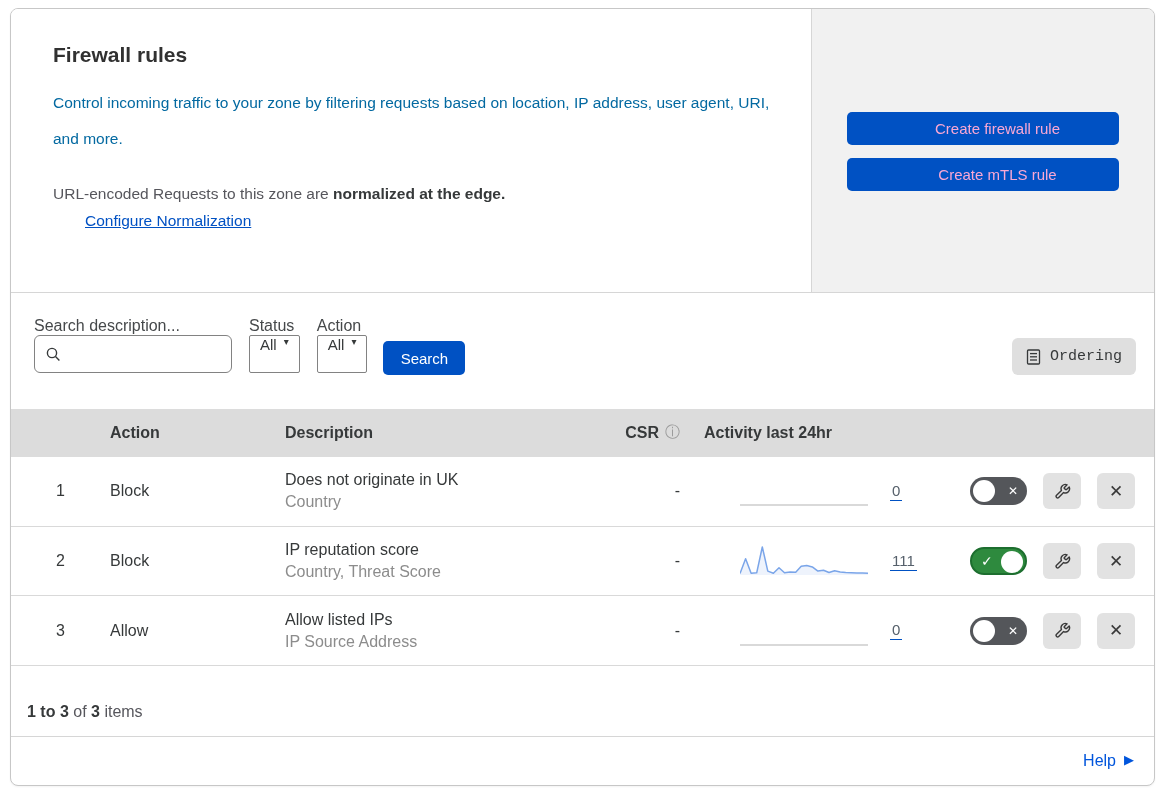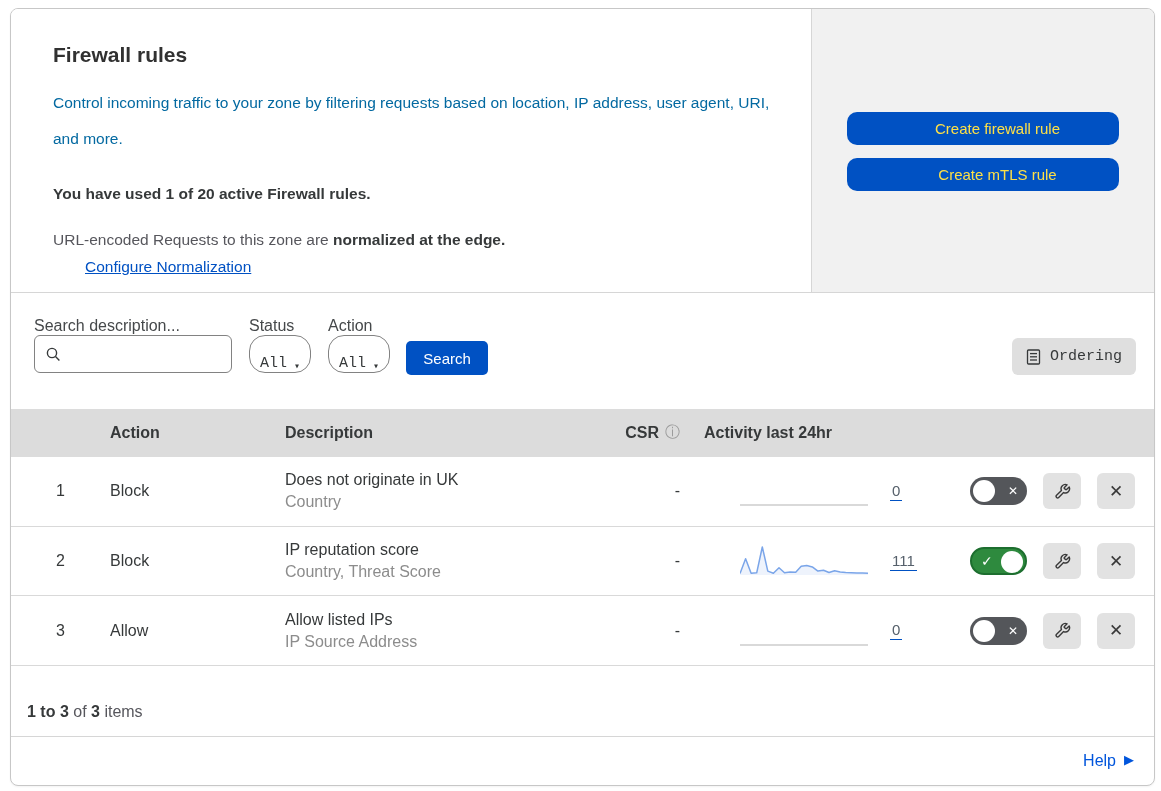--- a/index.html
+++ b/index.html
@@ -21,36 +21,36 @@
   .usage-line { font-size:15.5px; font-weight:700; color:#36393a; margin-top:28px; }
   .norm-line { font-size:15.5px; color:#56565c; margin-top:28px; }
   .norm-line b { color:#36393a; }
   .norm-link { display:inline-block; margin-top:9px; font-size:15.5px; color:#0051c3; text-decoration:underline; cursor:pointer;margin-left:32px; }
 
   .side-panel {
     width:343px; background:#f1f1f1; border-left:1px solid #d6d6d6;
     padding-top:103px; display:flex; flex-direction:column; align-items:center; gap:13px;
   }
   .btn-primary {
-    width:272px; height:33px; background:#0051c3; color:#fde047; border:none; border-radius:10px;
+    width:272px; height:33px; background:#0051c3; color:#f9a8d4; border:none; border-radius:5px;
     font-size:15px; font-family:inherit; cursor:pointer; display:flex; align-items:center; justify-content:center;padding-left:29px;
   }
 
   
   .filters { display:flex; align-items:flex-start; padding:24px 18px 30px 23px; height:116px; }
   .fgroup { display:flex; flex-direction:column; }
   .flabel { font-size:16px; color:#45484a; margin-bottom:0; }
   .search-box {
     width:198px; height:38px; border:1px solid #828282; border-radius:6px; background:#fff;
     display:flex; align-items:center; padding-left:10px; gap:8px;
   }
   .search-box input { border:none; outline:none; flex:1; height:100%; font-size:15px; font-family:inherit; background:transparent; border-radius:6px; }
   .dropdown {
-    height:38px; border:1px solid #828282; border-radius:16px; background:#fff;
-    display:flex; align-items:flex-end; gap:7px; padding:0 10px; font-size:15px; cursor:pointer;font-family:Liberation Mono, monospace;
+    height:38px; border:1px solid #828282; border-radius:2px; background:#fff;
+    display:flex; align-items:flex-start; gap:7px; padding:0 10px; font-size:15px; cursor:pointer;
   }
   .dd-arrow { font-size:10px; color:#36393a; }
   .ml17 { margin-left:17px; }
   .btn-search {
     margin-left:16px; margin-top:24px; width:82px; height:34px; background:#0051c3; color:#fff;
     border:none; border-radius:5px; font-size:15px; font-family:inherit; cursor:pointer;
   }
   .btn-ordering {
     margin-left:auto; margin-top:21px; width:124px; height:37px; background:#dfdfdf; color:#36393a;
     border:none; border-radius:6px; font-size:15px; font-family:Liberation Mono, monospace; cursor:pointer;
@@ -96,21 +96,20 @@
 </style>
 </head>
 <body>
 
 <div class="card">
 
   <div class="top-section">
     <div class="intro">
       <div class="page-title">Firewall rules</div>
       <div class="intro-desc">Control incoming traffic to your zone by filtering requests based on location, IP address, user agent, URI, and more.</div>
-      <div class="usage-line">You have used 1 of 20 active Firewall rules.</div>
       <div class="norm-line"><span>URL-encoded Requests to this zone are </span><b>normalized at the edge.</b></div>
       <a class="norm-link">Configure Normalization</a>
     </div>
     <div class="side-panel">
       <button class="btn-primary">Create firewall rule</button>
       <button class="btn-primary">Create mTLS rule</button>
     </div>
   </div>
 
   <div class="filters">

